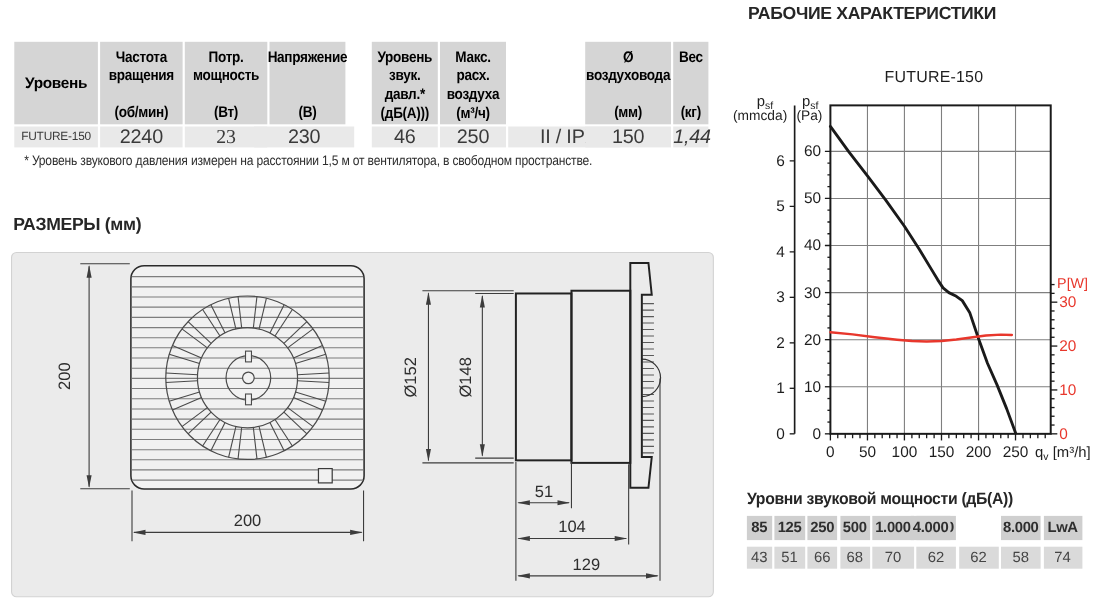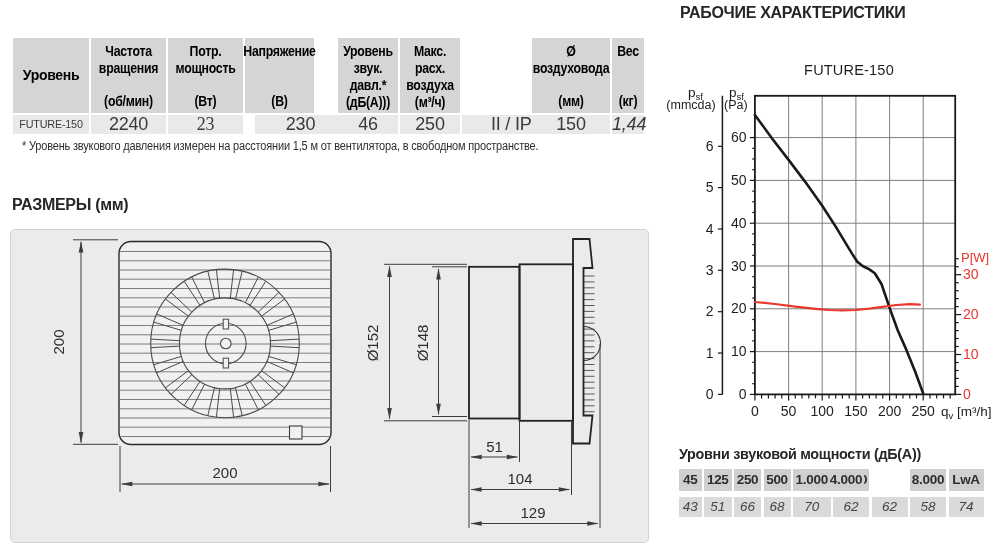--- a/index.html
+++ b/index.html
@@ -10,21 +10,21 @@
       font-weight:bold;font-size:14px;line-height:17.2px;text-align:center;
       letter-spacing:-0.3px;}
   .ht{position:absolute;top:4.5px;left:-10px;right:-10px;transform:scaleX(0.88);}
   .hu{position:absolute;bottom:3px;left:-10px;right:-10px;transform:scaleX(0.88);}
   .hm{position:absolute;top:0;bottom:0;left:0;right:0;display:flex;align-items:center;justify-content:center;}
   .td{position:absolute;top:115px;height:19px;background:#e9e9e9;color:#3a3a3a;font-size:18px;
       line-height:19px;text-align:center;letter-spacing:-0.2px;}
   .sh{position:absolute;top:469px;height:22px;background:#cfcfcf;font-weight:bold;
       font-size:13.5px;line-height:22px;text-align:center;letter-spacing:-0.3px;}
   .sv{position:absolute;top:496.5px;height:20.5px;background:#dadada;font-size:13.5px;
-      line-height:20.5px;text-align:center;color:#454545;font-style:italic;}
+      line-height:20.5px;text-align:center;color:#454545;}
   svg text{font-family:"Liberation Sans",sans-serif;}
 </style></head>
 <body>
 <div id="page">
 
 
 <div class="h1" style="left:680px;top:4px;">РАБОЧИЕ ХАРАКТЕРИСТИКИ</div>
 
 <div class="th" style="left:13px;width:76px">
       <div class="hm">Уровень</div>
@@ -63,21 +63,21 @@
       <div class="ht">Вес</div>
       <div class="hu">(кг)</div>
     </div>
 
 <div class="td" style="left:13px;width:76px;font-size:10.8px;">FUTURE-150</div>
 
 <div class="td" style="left:91px;width:75px;">2240</div>
 
 <div class="td" style="left:168px;width:75px;font-family:Liberation Serif, serif;">23</div>
 
-<div class="td" style="left:255px;width:91px;">230</div>
+<div class="td" style="left:231px;width:91px;">230</div>
 
 <div class="td" style="left:338px;width:60px;">46</div>
 
 <div class="td" style="left:400px;width:60px;">250</div>
 
 <div class="td" style="left:462px;width:84px;padding-left:18px;">II / IPX4</div>
 
 <div class="td" style="left:532px;width:78px;">150</div>
 
 <div class="td" style="left:612px;width:32px;font-style:italic;">1,44</div>
@@ -416,21 +416,21 @@
   <text x="729" y="96.5" font-size="13.5" fill="#1e1e1e">p<tspan font-size="9.5" dy="3">sf</tspan></text>
   <text x="724" y="109" font-size="12.5" fill="#1e1e1e">(Pa)</text>
 
   <text x="961" y="262" font-size="13" fill="#e8372c">P[W]</text>
 
   <text x="941" y="415.5" font-size="13.5" fill="#1e1e1e">q<tspan font-size="9.5" dy="3">v</tspan><tspan dy="-3"> [m³/h]</tspan></text>
 </svg>
 
 <div class="h1" style="left:679px;top:445px;font-size:15px;transform:scaleX(0.957);">Уровни звуковой мощности (дБ(А))</div>
 
-<div class="sh" style="left:679px;width:22.5px">45</div>
+<div class="sh" style="left:679px;width:22.5px">85</div>
 
 <div class="sh" style="left:704px;width:27.5px">125</div>
 
 <div class="sh" style="left:734px;width:27px">250</div>
 
 <div class="sh" style="left:763.5px;width:27px">500</div>
 
 <div class="sh" style="left:793px;width:37.5px">1.000</div>
 
 <div class="sh" style="left:833px;width:36px">2.000</div>

